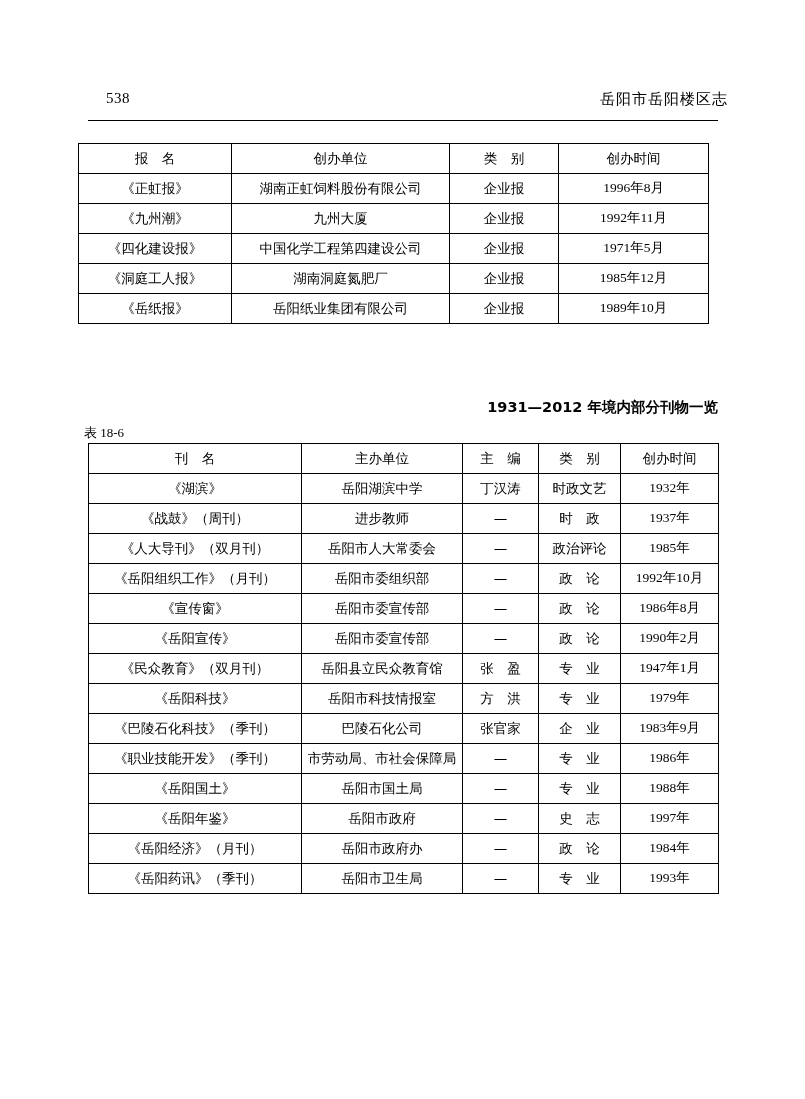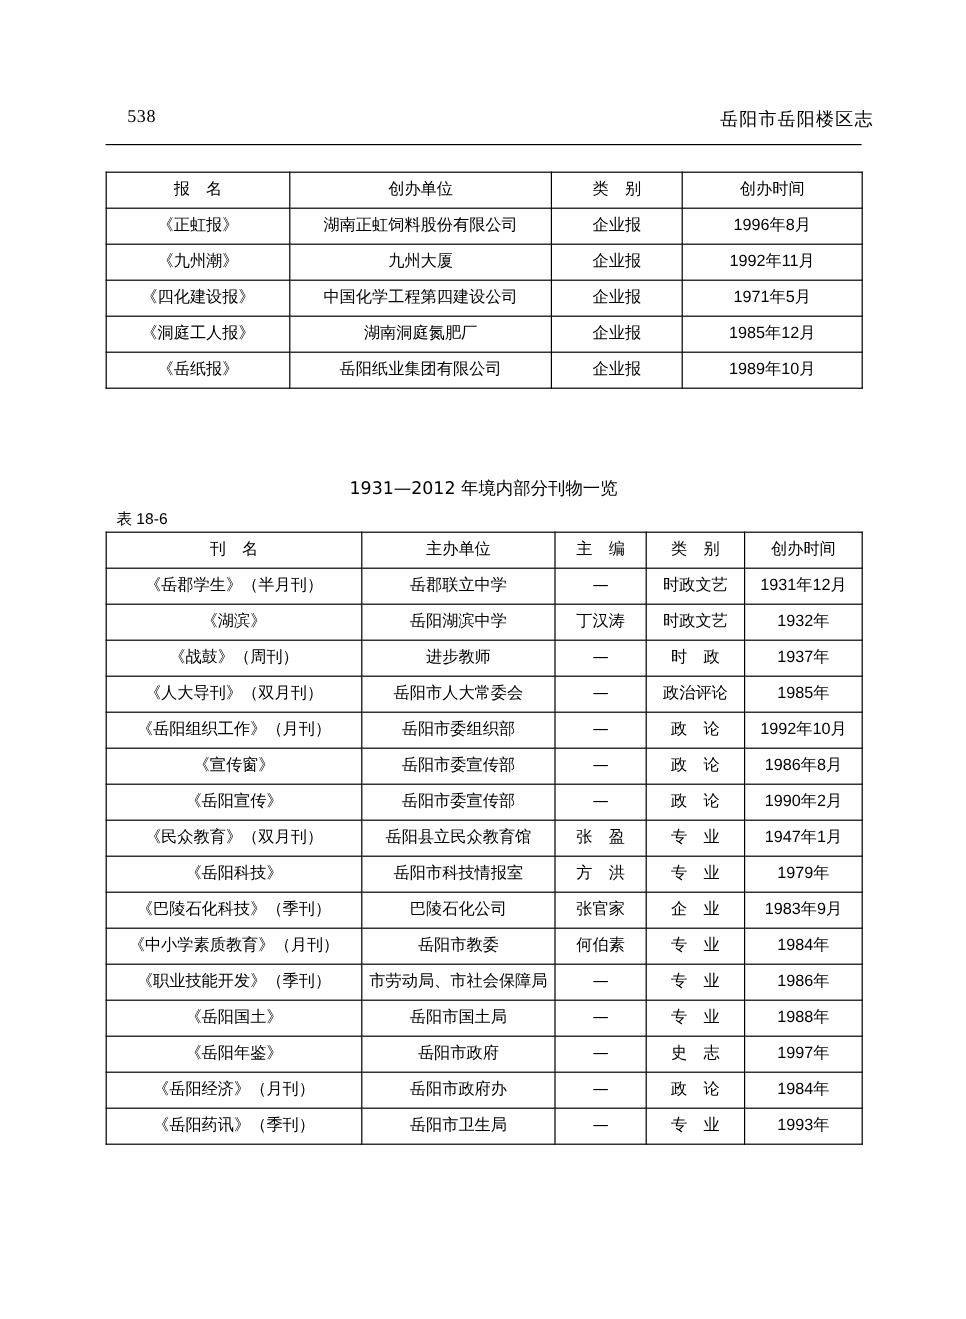--- a/index.html
+++ b/index.html
@@ -66,50 +66,50 @@
   table.doc-table td {
     border: 1px solid #000;
     text-align: center;
     vertical-align: middle;
     padding: 0;
     line-height: 1.1;
     white-space: nowrap;
   }
   table.doc-table tr { height: 30px; }
   table.doc-table td.num {
-    font-family: Liberation Sans, sans-serif;
+    font-family: Liberation Serif, serif;
     font-size: 13.5px;
   }
 
   
   .table1-wrap {
     position: absolute;
-    left: 88px;
+    left: 78px;
     top: 143px;
     width: 630px;
   }
   .table1-wrap table { width: 630px; }
 
   
   .section-title {
     position: absolute;
     left: 88px;
     top: 398px;
     width: 630px;
-    text-align: center;
+    text-align: right;
     font-size: 14.5px;
     font-family: "DejaVu Sans", sans-serif;
-    font-weight: normal;
+    font-weight: bold;
   }
   .table-label {
     position: absolute;
-    left: 97px;
+    left: 84px;
     top: 424px;
     font-size: 13px;
-    font-family: Liberation Sans, sans-serif;
+    font-family: Liberation Serif, serif;
     text-align: center;
   }
 
   
   .table2-wrap {
     position: absolute;
     left: 88px;
     top: 443px;
     width: 630px;
   }
@@ -190,27 +190,20 @@
       </colgroup>
       <tbody id="t2-body">
           <tr>
             <td>刊　名</td>
             <td>主办单位</td>
             <td>主　编</td>
             <td>类　别</td>
             <td>创办时间</td>
           </tr>
           <tr>
-            <td>《岳郡学生》（半月刊）</td>
-            <td>岳郡联立中学</td>
-            <td>—</td>
-            <td>时政文艺</td>
-            <td class="num">1931年12月</td>
-          </tr>
-          <tr>
             <td>《湖滨》</td>
             <td>岳阳湖滨中学</td>
             <td>丁汉涛</td>
             <td>时政文艺</td>
             <td class="num">1932年</td>
           </tr>
           <tr>
             <td>《战鼓》（周刊）</td>
             <td>进步教师</td>
             <td>—</td>
@@ -260,27 +253,20 @@
             <td class="num">1979年</td>
           </tr>
           <tr>
             <td>《巴陵石化科技》（季刊）</td>
             <td>巴陵石化公司</td>
             <td>张官家</td>
             <td>企　业</td>
             <td class="num">1983年9月</td>
           </tr>
           <tr>
-            <td>《中小学素质教育》（月刊）</td>
-            <td>岳阳市教委</td>
-            <td>何伯素</td>
-            <td>专　业</td>
-            <td class="num">1984年</td>
-          </tr>
-          <tr>
             <td>《职业技能开发》（季刊）</td>
             <td>市劳动局、市社会保障局</td>
             <td>—</td>
             <td>专　业</td>
             <td class="num">1986年</td>
           </tr>
           <tr>
             <td>《岳阳国土》</td>
             <td>岳阳市国土局</td>
             <td>—</td>

